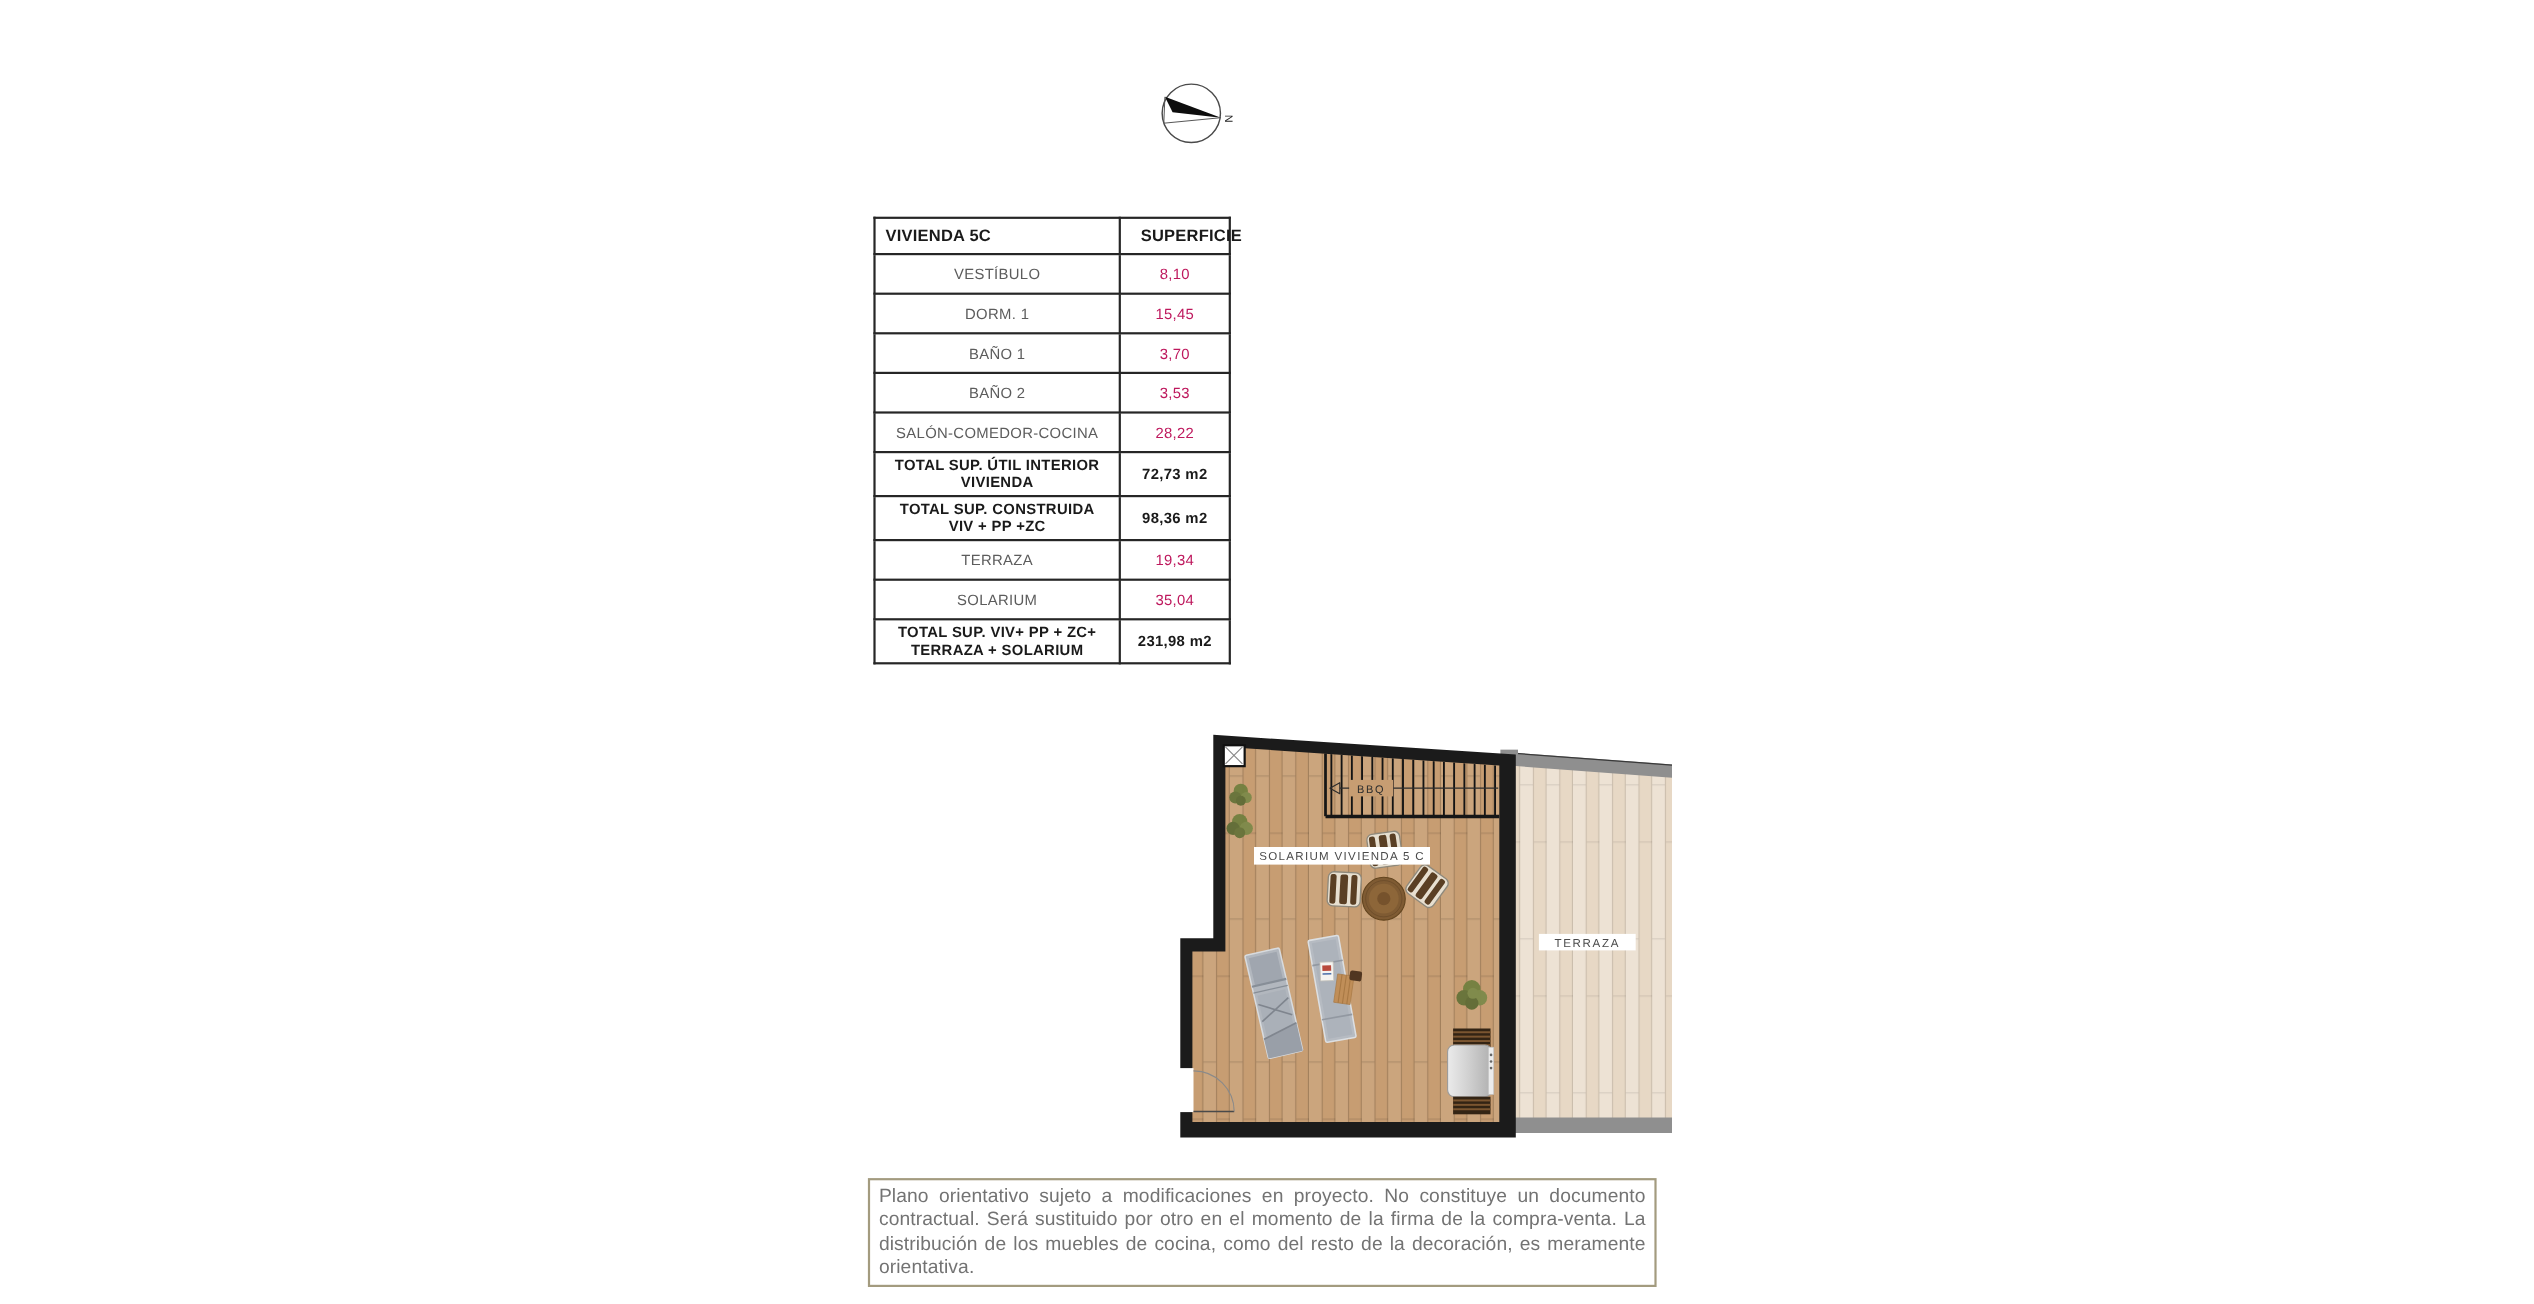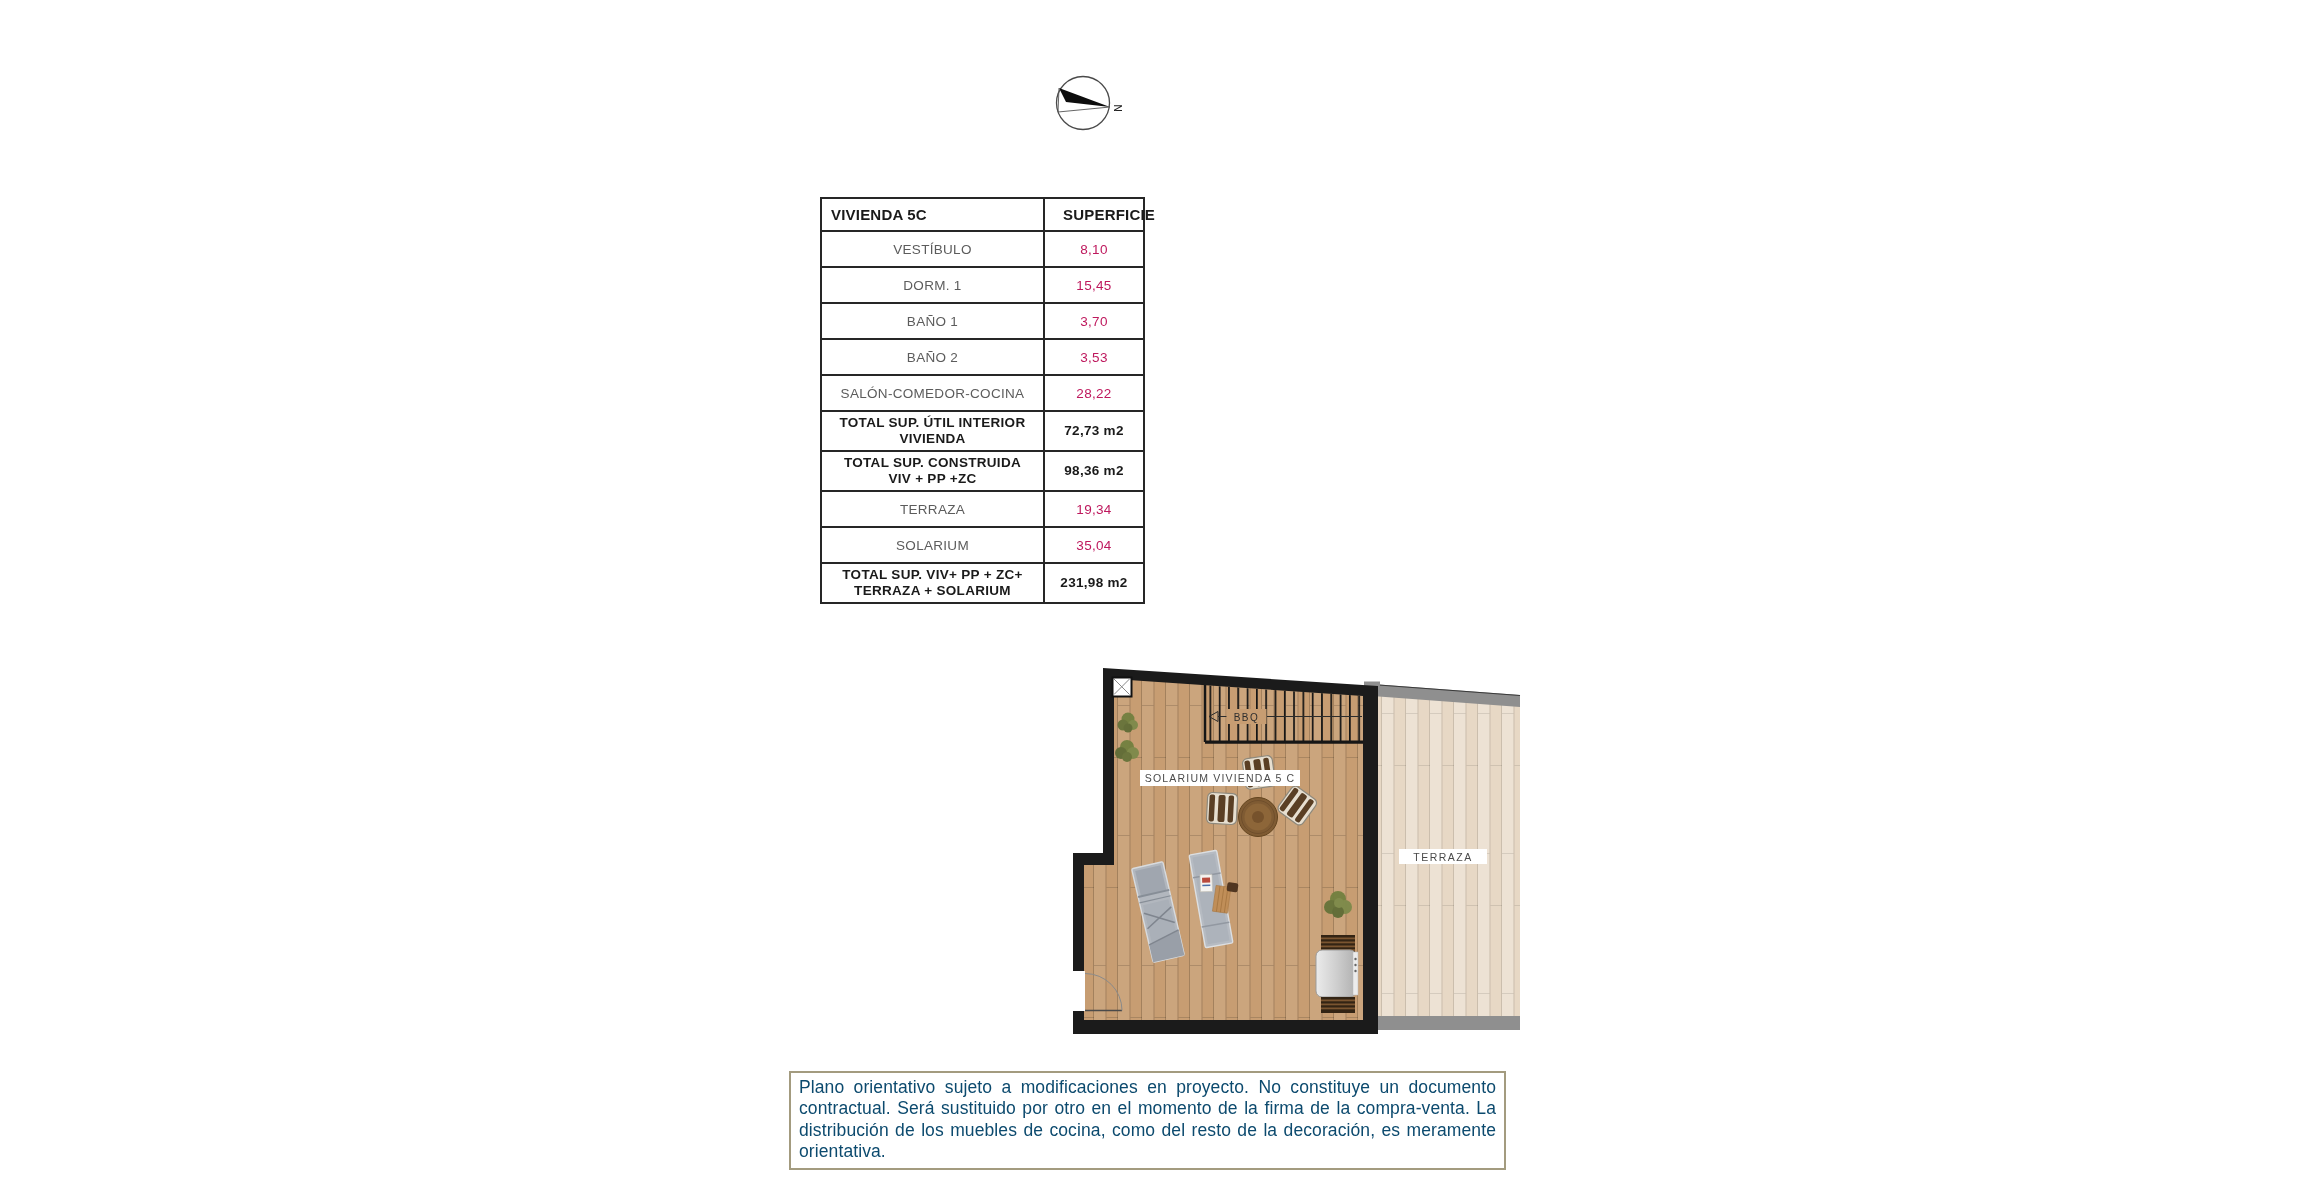--- a/index.html
+++ b/index.html
@@ -3,21 +3,21 @@
 <meta charset="utf-8">
 <style>
   html,body{margin:0;padding:0;background:#ffffff;}
   .page{
     position:relative;width:2304px;height:1185px;background:#ffffff;overflow:hidden;
     font-family:"Liberation Sans",sans-serif;
   }
   
   .compass{position:absolute;left:1046px;top:63px;width:80px;height:80px;}
   
-  .area-table-wrap{position:absolute;left:820px;top:197px;}
+  .area-table-wrap{position:absolute;left:794px;top:197px;}
   table.area{border-collapse:collapse;width:323px;table-layout:fixed;}
   table.area th,table.area td{border:2px solid #262626;box-sizing:border-box;}
   table.area col.c1{width:223px;}
   table.area col.c2{width:100px;}
   table.area th{
     height:33px;font-size:15px;font-weight:bold;color:#1a1a1a;
     padding:0 9px;text-align:left;letter-spacing:.2px;
   }
   table.area th.num{text-align:center;padding:0 18px;}
   table.area td{height:36px;font-size:13.5px;color:#5c5c5c;padding:2px 9px;letter-spacing:.3px;text-align:center;}
@@ -26,21 +26,21 @@
   
   .plan{position:absolute;left:1070px;top:653px;width:470px;height:395px;}
   .plan text{font-family:"Liberation Sans",sans-serif;}
   
   .disclaimer{
     position:absolute;left:789px;top:1071px;width:717px;min-height:97px;
     box-sizing:border-box;border:2px solid #a39b7f;background:#ffffff;
     padding:4px 8px 6px 8px;
   }
   .disclaimer p{
-    margin:0;font-size:17.5px;line-height:1.22;color:#0c4a6e;
+    margin:0;font-size:17.5px;line-height:1.22;color:#737373;
     text-align:justify;letter-spacing:.1px;
   }
 </style>
 </head>
 <body>
 
 <div class="page">
 
   <svg class="compass" viewBox="0 0 80 80">
     <circle cx="37" cy="40" r="26.5" fill="#ffffff" stroke="#4a4a4a" stroke-width="1.3"></circle>

